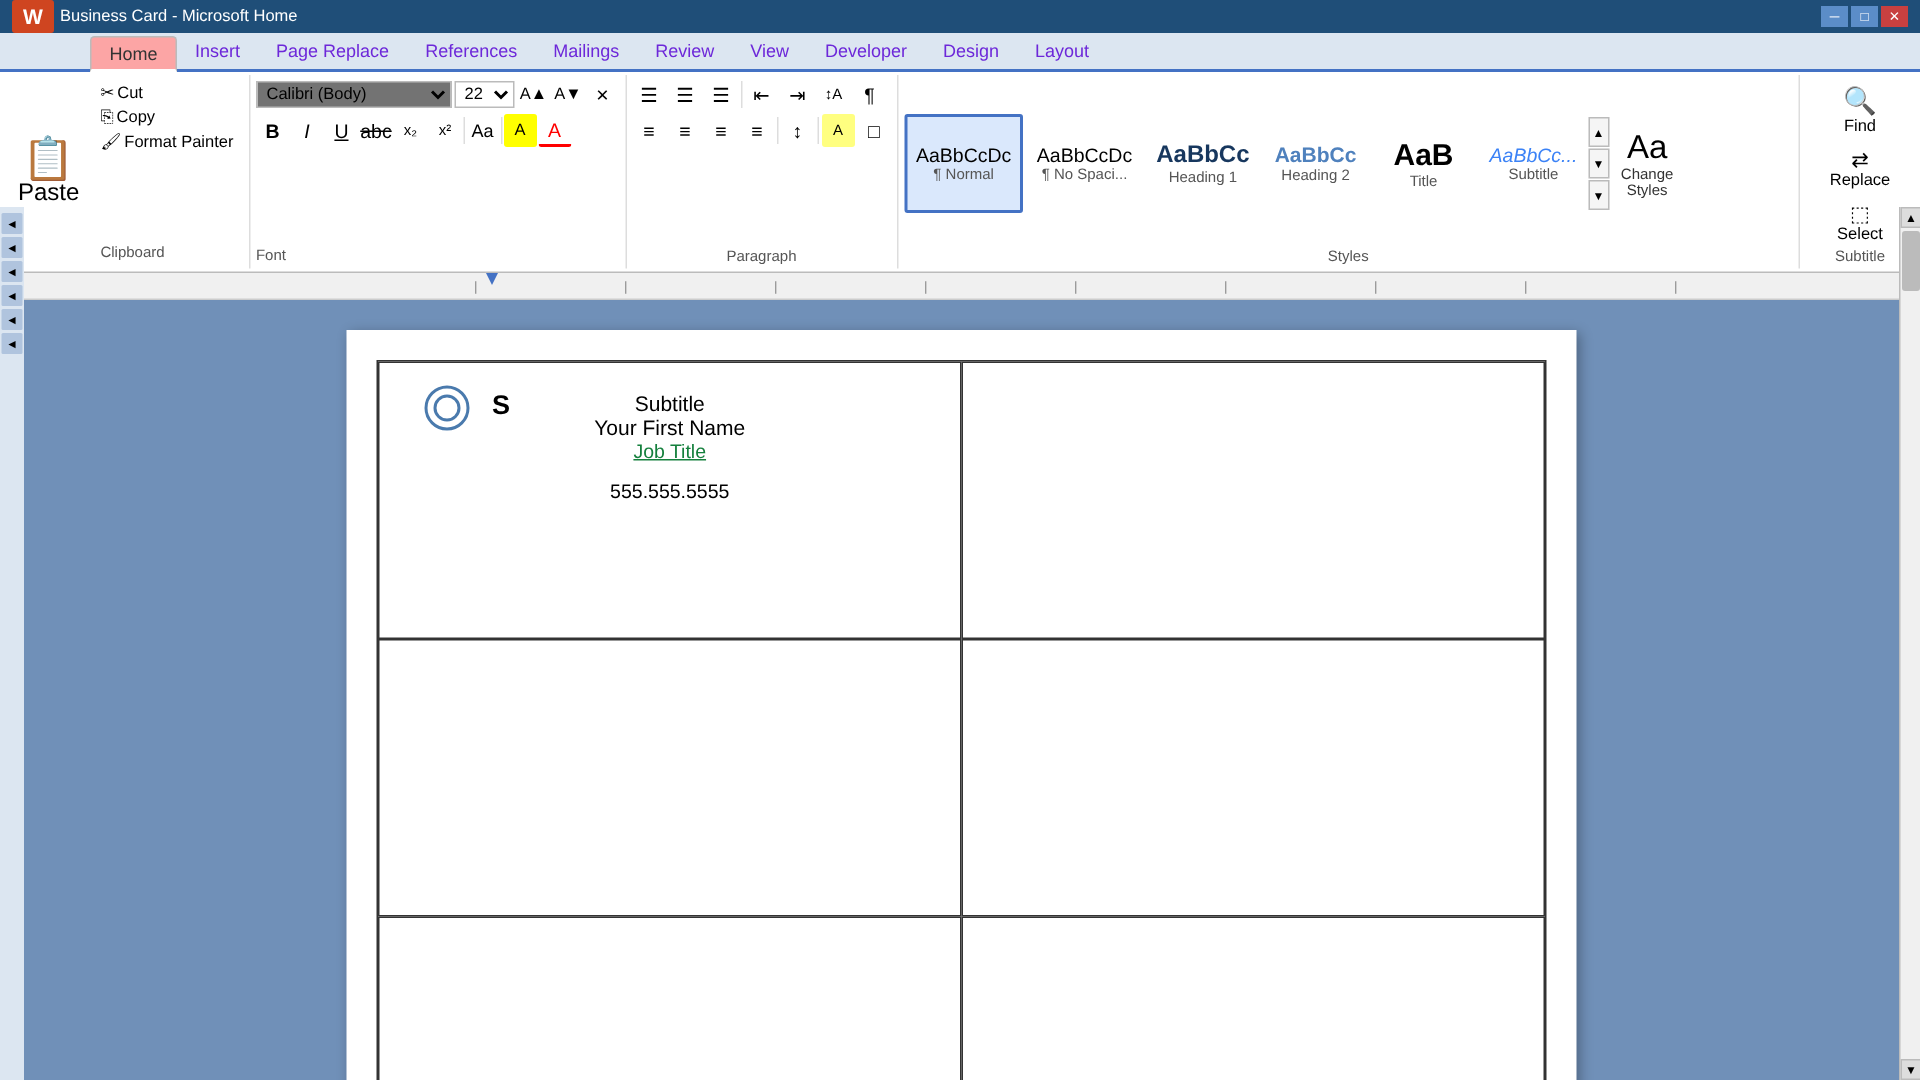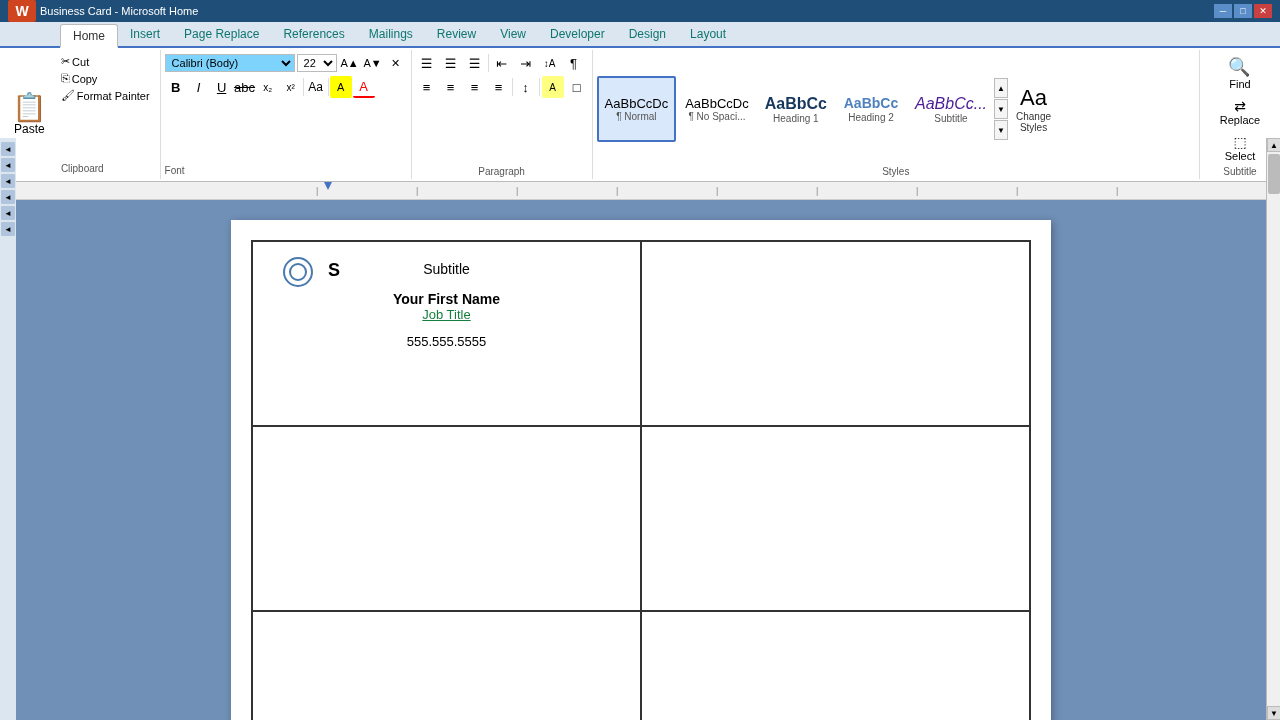--- a/index.html
+++ b/index.html
@@ -23,27 +23,27 @@
       align-items: flex-end;
       padding: 2px 0 0 60px;
       border-bottom: 2px solid #4472c4;
       height: 26px;
     }
     .ribbon-tab {
       padding: 4px 12px;
       font-size: 12px;
       cursor: pointer;
       border-radius: 3px 3px 0 0;
-      color: #0f766e;
+      color: #6d28d9;
       height: 24px;
       display: flex;
       align-items: center;
     }
     .ribbon-tab.active {
-      background: #ffffff;
+      background: #fca5a5;
       color: #333;
       border: 1px solid #bbb;
       border-bottom: 2px solid white;
       margin-bottom: -2px;
     }
 
     
     .ribbon {
       background: white;
       border-bottom: 1px solid #bbb;
@@ -78,21 +78,21 @@
     .paste-btn {
       display: flex;
       flex-direction: column;
       align-items: center;
       justify-content: center;
       padding: 4px 8px;
       cursor: pointer;
       border-radius: 2px;
     }
     .paste-icon { font-size: 28px; line-height: 1; }
-    .paste-label { font-size: 12px; }
+    .paste-label { font-size: 16px; }
     .clipboard-right {
       display: flex;
       flex-direction: column;
       justify-content: flex-start;
       gap: 2px;
       padding: 2px;
     }
     .small-btn {
       font-size: 11px;
       padding: 1px 4px;
@@ -117,21 +117,21 @@
       display: flex;
       align-items: center;
       gap: 2px;
       margin-bottom: 2px;
     }
     .font-select {
       width: 130px;
       font-size: 11px;
       padding: 1px 2px;
       border: 1px solid #bbb;
-      background: #7dd3fc;
+      background: #737373;
     }
     .font-size-select {
       width: 40px;
       font-size: 11px;
       padding: 1px 2px;
       border: 1px solid #bbb;
       background: white;
     }
     .font-size-btns { display: flex; gap: 1px; }
     .font-mid-row {
@@ -323,23 +323,22 @@
       margin-top: 55px;
       width: 100%;
     }
     .card-subtitle {
       font-size: 14px;
       text-align: center;
       margin-top: 4px;
     }
     .card-name {
       font-size: 14px;
-      font-weight: bold;
+      font-weight: normal;
       text-align: right;
-      margin-top: 14px;
     }
     .card-job {
       font-size: 13px;
       text-align: center;
       color: #15803d;
       text-decoration: underline;
     }
     .card-phone {
       font-size: 13px;
       text-align: left;
@@ -571,23 +570,27 @@
         <div class="style-item">
           <div class="style-preview" style="font-size:16px; color:#17375e; font-weight:bold;">AaBbCc</div>
           <div class="style-name">Heading 1</div>
         </div>
 
         <div class="style-item">
           <div class="style-preview" style="font-size:14px; color:#4f81bd; font-weight:bold;">AaBbCc</div>
           <div class="style-name">Heading 2</div>
         </div>
 
-
         <div class="style-item">
-          <div class="style-preview" style="font-size:16px; color:#4c1d95; font-style:italic;">AaBbCc...</div>
+          <div class="style-preview" style="font-size:20px; font-weight:bold;">AaB</div>
+          <div class="style-name">Title</div>
+        </div>
+
+        <div class="style-item">
+          <div class="style-preview" style="font-size:13px; color:#3b82f6; font-style:italic;">AaBbCc...</div>
           <div class="style-name">Subtitle</div>
         </div>
       </div>
       <div class="styles-scroll">
         <div class="styles-scroll-btn">▲</div>
         <div class="styles-scroll-btn">▼</div>
         <div class="styles-scroll-btn">▼</div>
       </div>
 
       <div class="change-styles-btn">

